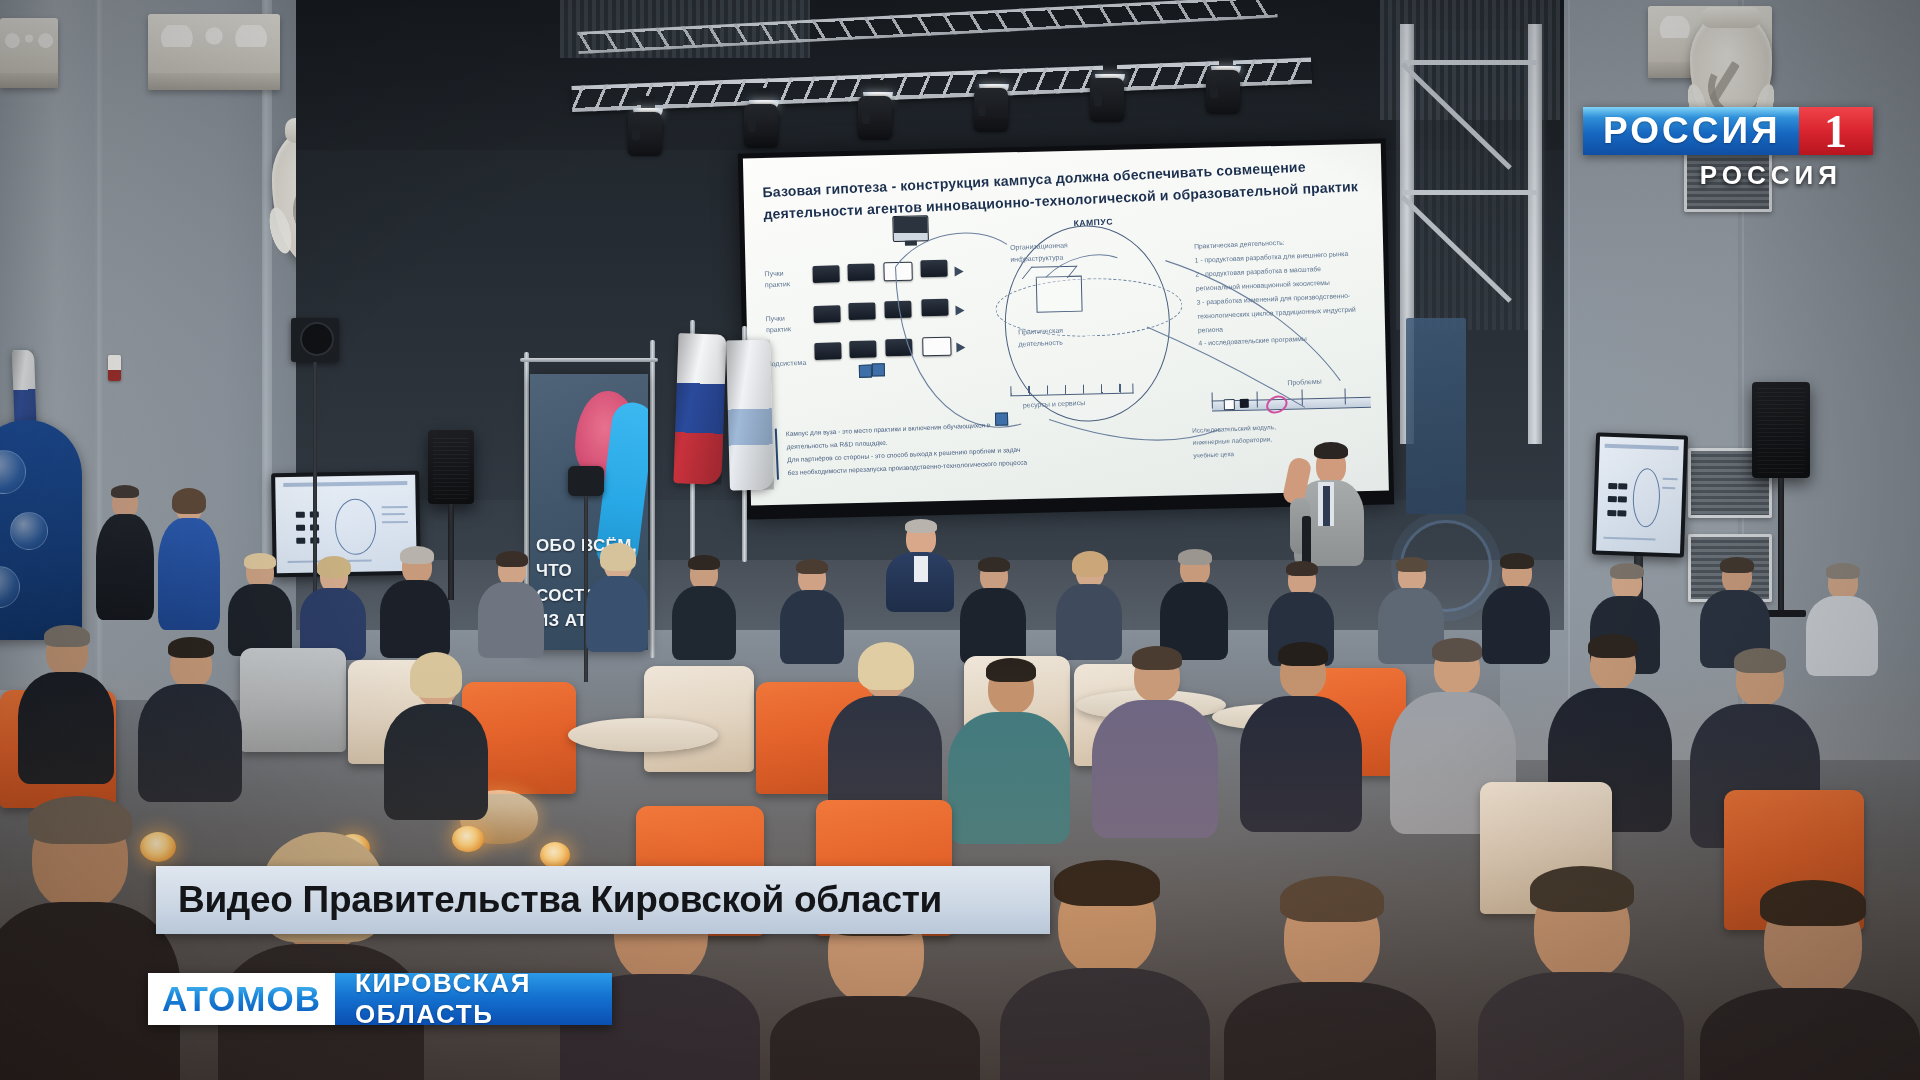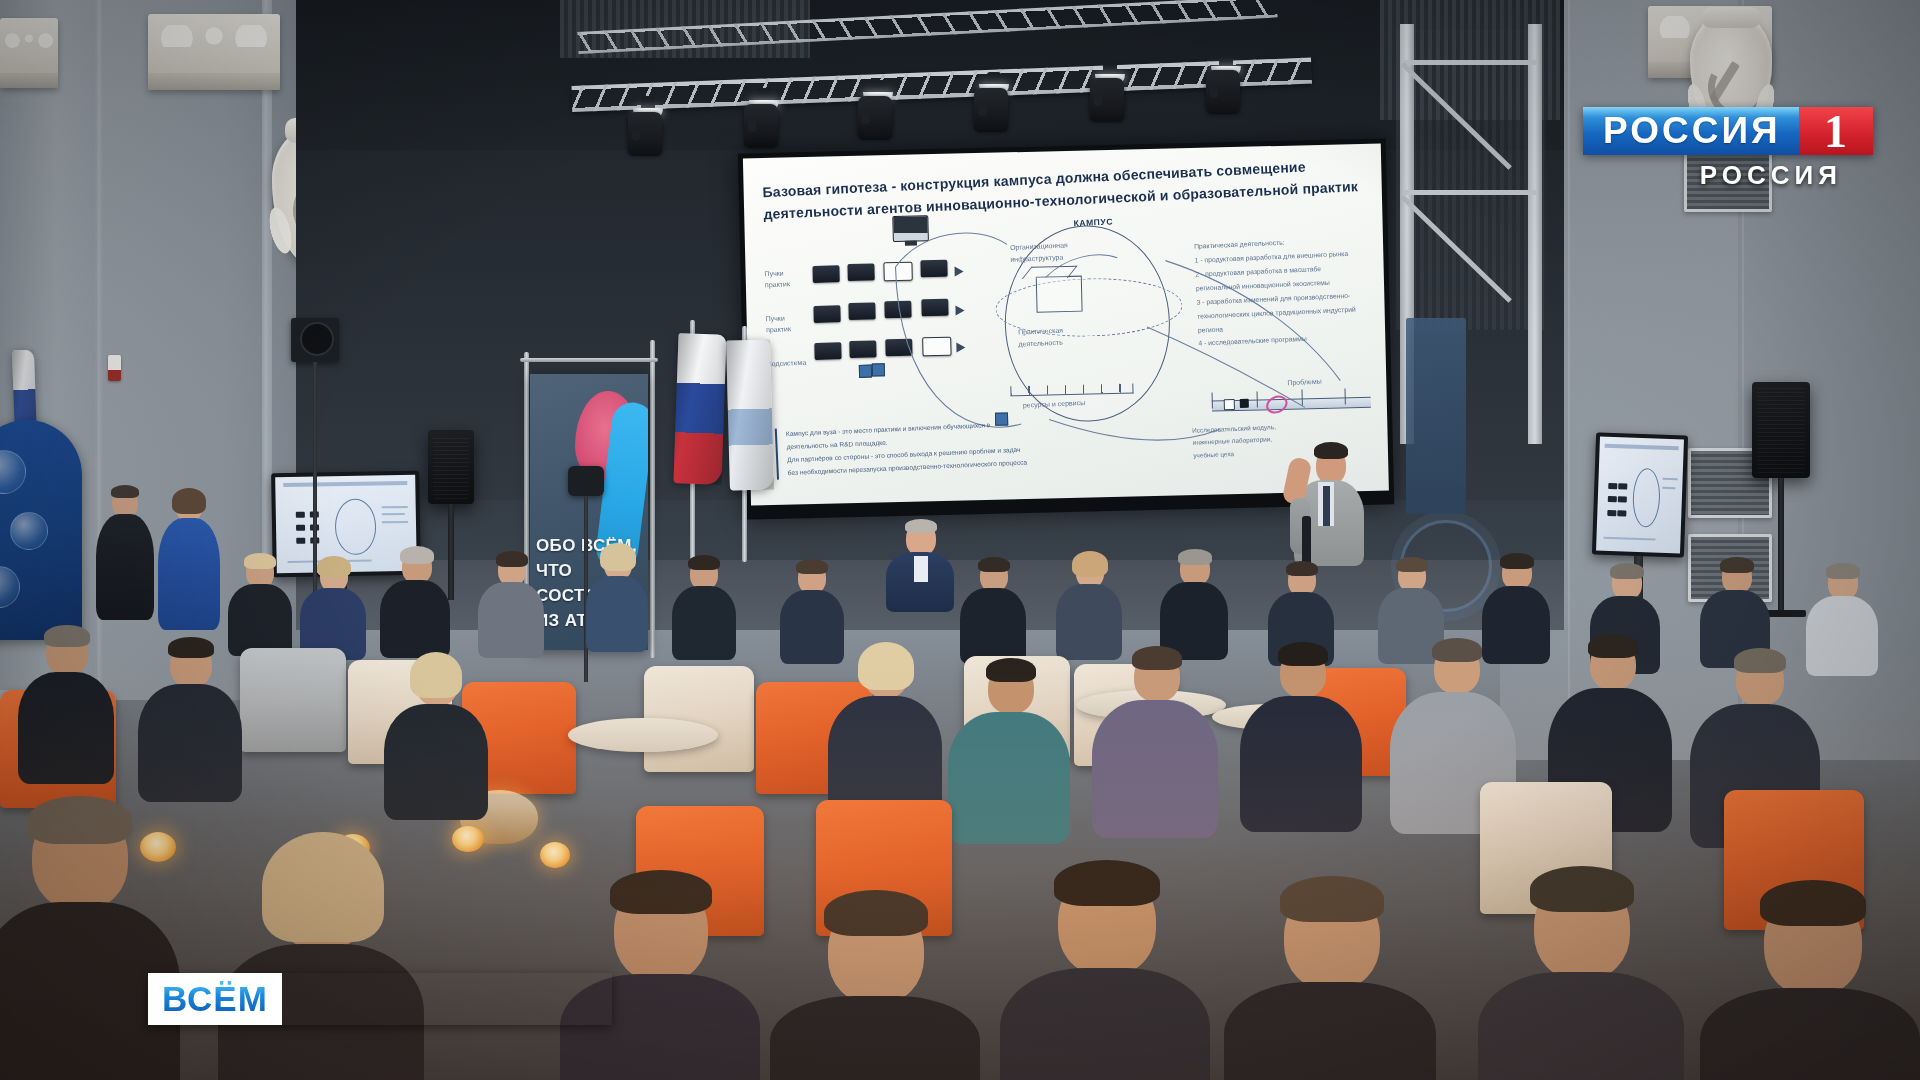--- a/index.html
+++ b/index.html
@@ -1019,20 +1019,26 @@
 
   <div class="warmtint"></div>
   <div class="vignette"></div>
 
   <div class="logo-block" style="left:1583px;top:107px;height:48px;">
     <div class="logo-rossiya">РОССИЯ</div>
     <div class="logo-one">1</div>
   </div>
   <div class="logo-vyatka" style="right:78px;top:160px;">РОССИЯ</div>
 
+  <div class="caption-bar" style="left:156px;top:866px;width:894px;height:68px;">
+    <div class="caption-text">Видео Правительства Кировской области</div>
+  </div>
 
   <div class="vesti-bar" style="left:148px;top:973px;width:464px;height:52px;">
     <div class="vesti-white">
-      <span class="vesti-word">ВСЁМ</span>
+      <span class="vesti-word">АТОМОВ</span>
     </div>
+    <div class="vesti-blue">
+      <span class="vesti-region">КИРОВСКАЯ ОБЛАСТЬ</span>
+    </div>
   </div>
 
 </div>
 
 </body></html>

